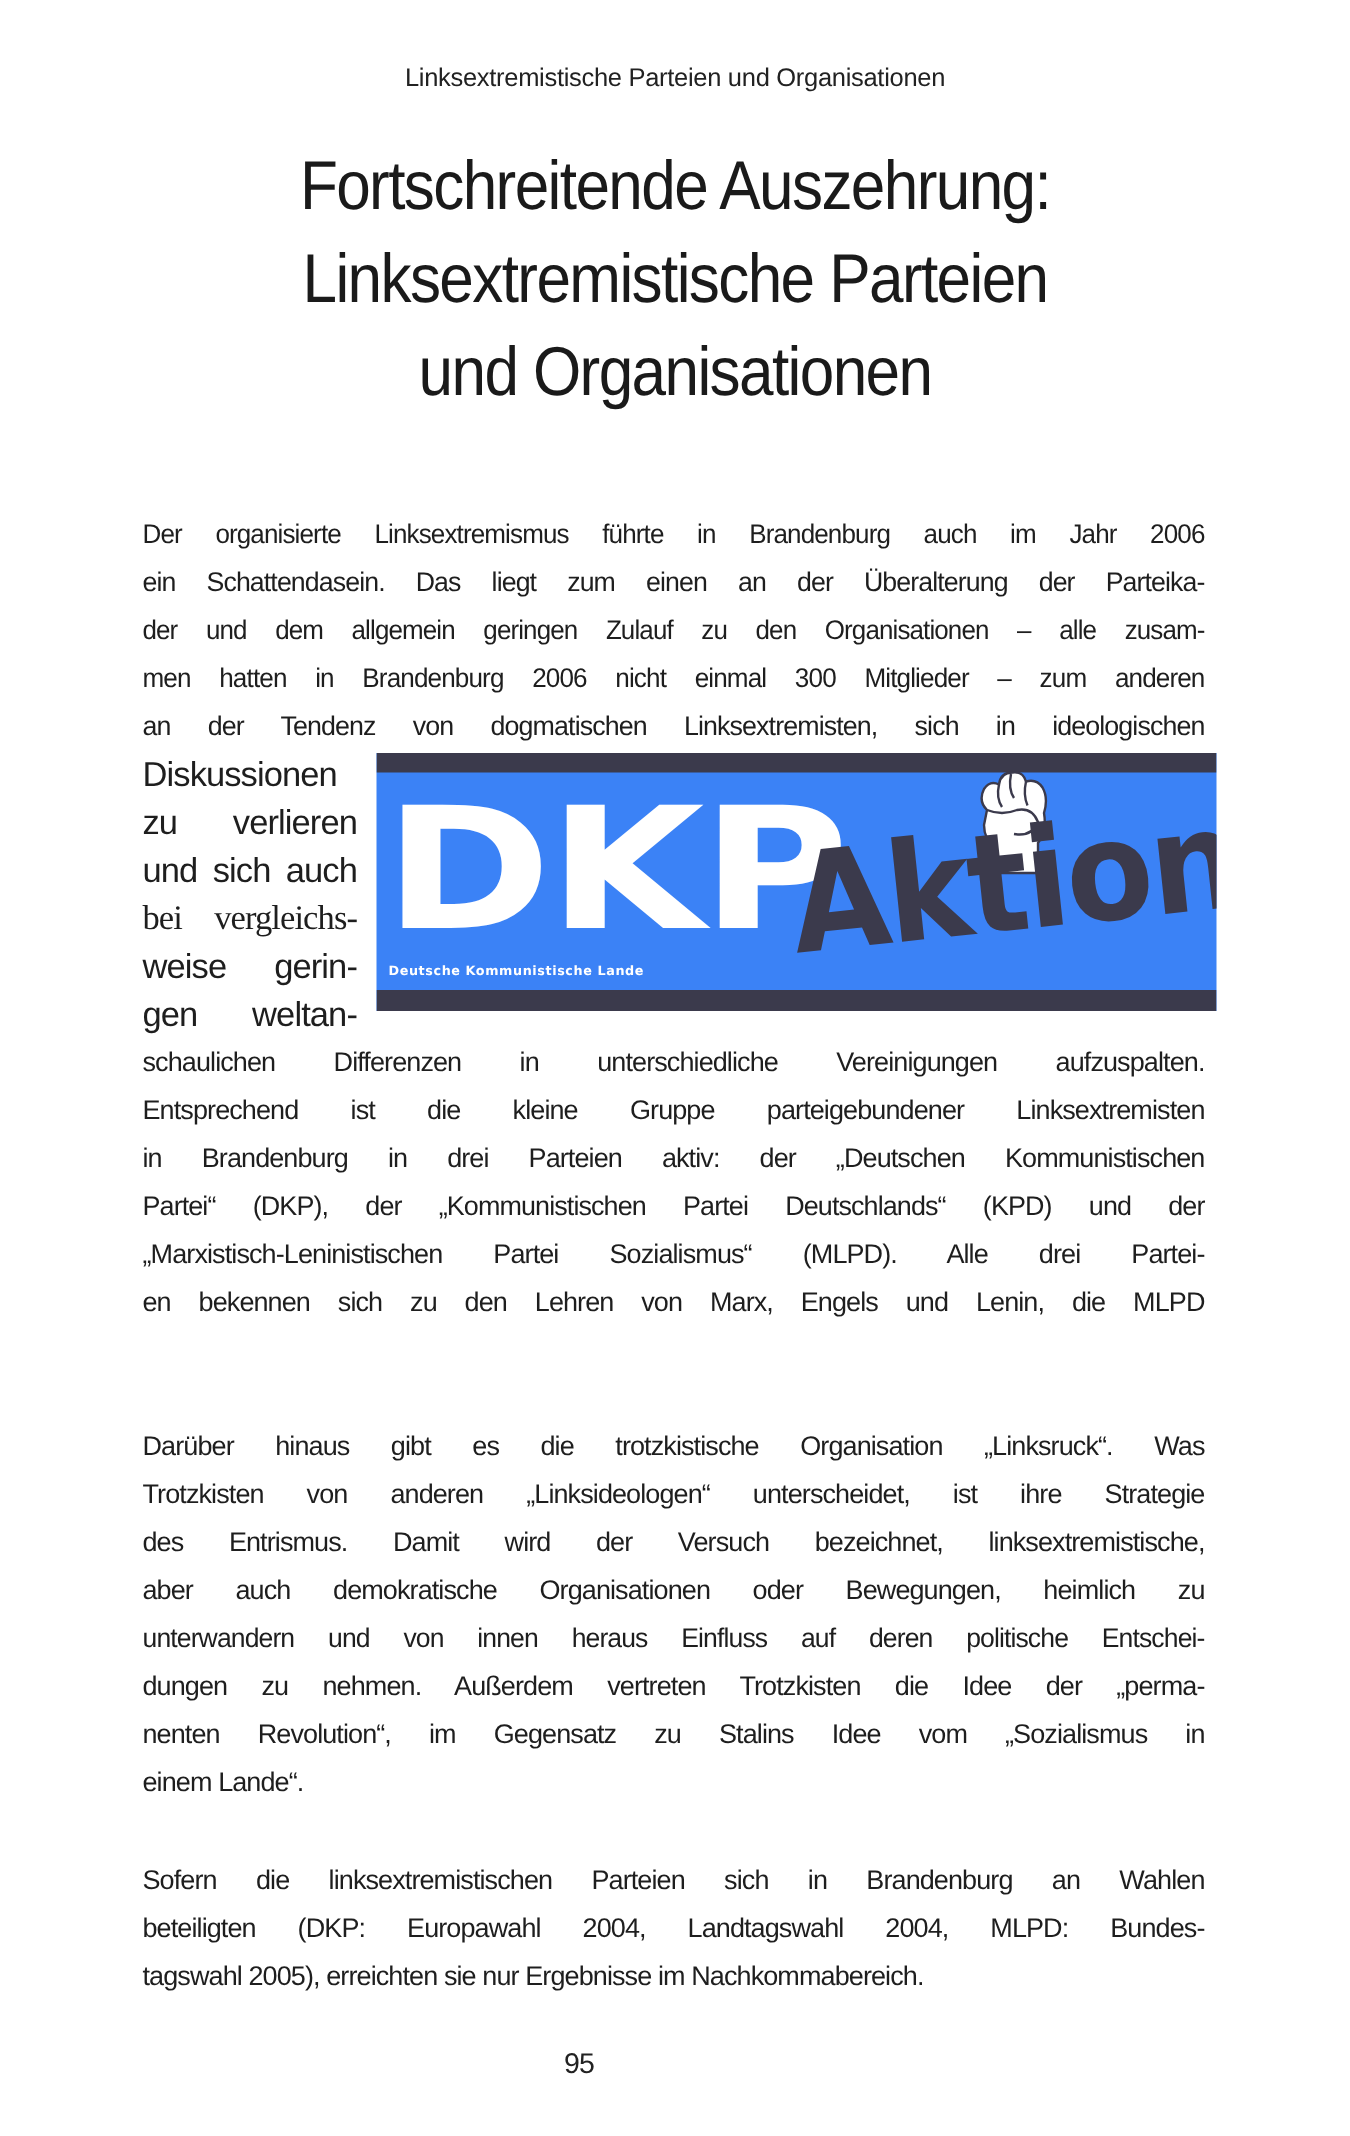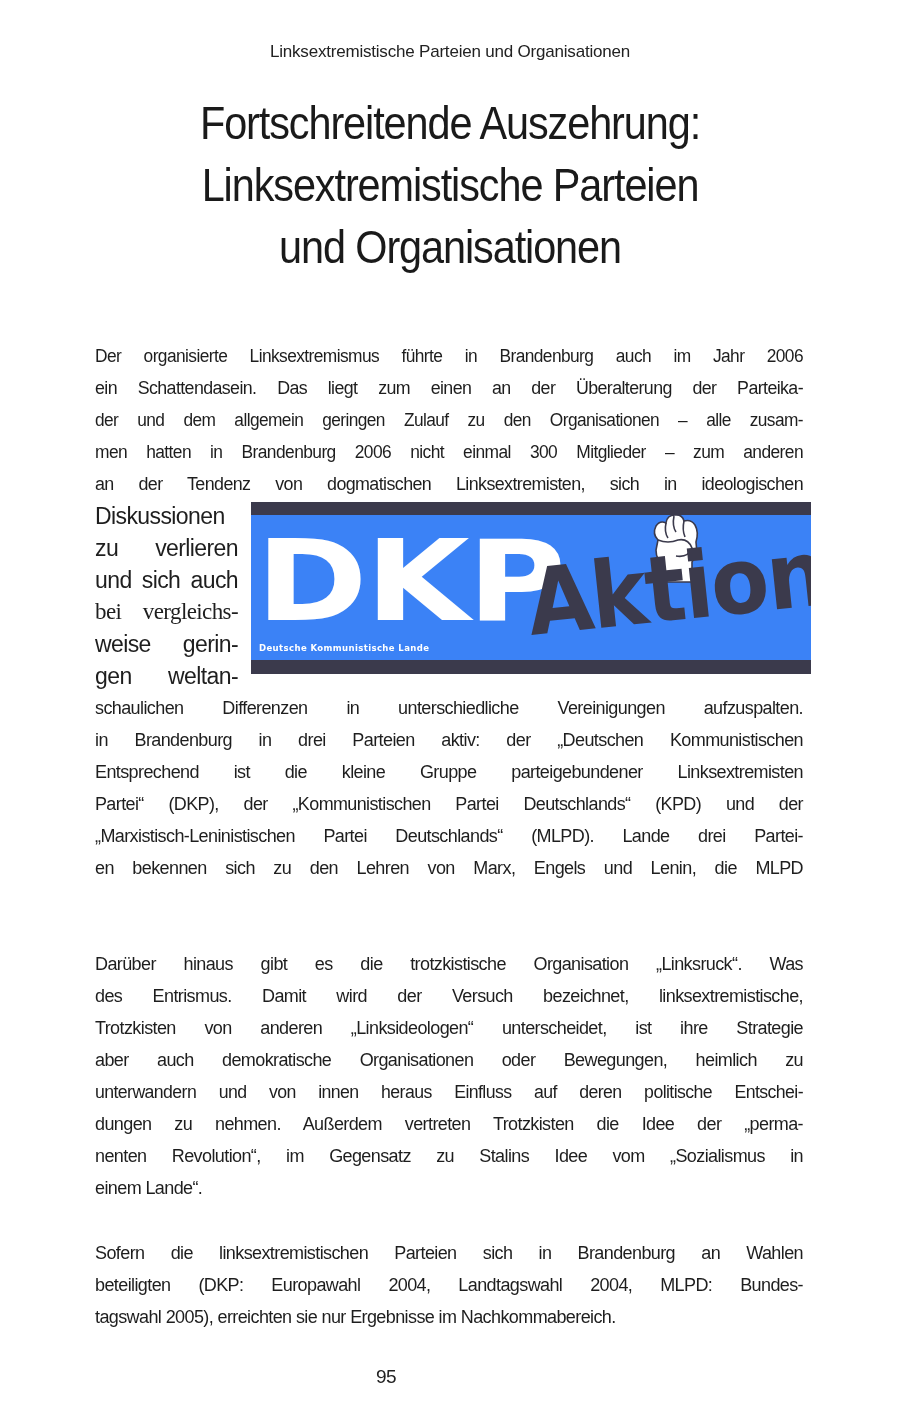--- a/index.html
+++ b/index.html
@@ -184,31 +184,31 @@
       <path d="M14 30 Q24 34 34 30 Q44 28 48 38 Q44 48 32 46" fill="none"></path>
       <path d="M30 6 Q28 16 32 22" fill="none"></path>
     </g>
   </svg>
   <div class="aktion">Aktion</div>
   <div class="band-bottom"></div>
 </div>
 
 <div class="body-text para1b">
   <span class="line" style="display: block;">schaulichen Differenzen in unterschiedliche Vereinigungen aufzuspalten.</span>
+  <span class="line" style="display: block;">Entsprechend ist die kleine Gruppe parteigebundener Linksextremisten</span>
   <span class="line" style="display: block;">in Brandenburg in drei Parteien aktiv: der „Deutschen Kommunistischen</span>
-  <span class="line" style="display: block;">Entsprechend ist die kleine Gruppe parteigebundener Linksextremisten</span>
   <span class="line" style="display: block; transform: scaleX(0.997183); width: 710px;">Partei“ (DKP), der „Kommunistischen Partei Deutschlands“ (KPD) und der</span>
-  <span class="line" style="display: block;">„Marxistisch-Leninistischen Partei Deutschlands“ (MLPD). Lande drei Partei-</span>
+  <span class="line" style="display: block;">„Marxistisch-Leninistischen Partei Sozialismus“ (MLPD). Alle drei Partei-</span>
   <span class="line" style="display: block;">en bekennen sich zu den Lehren von Marx, Engels und Lenin, die MLPD</span>
 </div>
 
 <div class="body-text para2">
   <span class="line" style="display: block;">Darüber hinaus gibt es die trotzkistische Organisation „Linksruck“. Was</span>
+  <span class="line" style="display: block;">Trotzkisten von anderen „Linksideologen“ unterscheidet, ist ihre Strategie</span>
   <span class="line" style="display: block;">des Entrismus. Damit wird der Versuch bezeichnet, linksextremistische,</span>
-  <span class="line" style="display: block;">Trotzkisten von anderen „Linksideologen“ unterscheidet, ist ihre Strategie</span>
   <span class="line" style="display: block;">aber auch demokratische Organisationen oder Bewegungen, heimlich zu</span>
   <span class="line" style="display: block; transform: scaleX(0.983333); width: 720px;">unterwandern und von innen heraus Einfluss auf deren politische Entschei-</span>
   <span class="line" style="display: block;">dungen zu nehmen. Außerdem vertreten Trotzkisten die Idee der „perma-</span>
   <span class="line" style="display: block;">nenten Revolution“, im Gegensatz zu Stalins Idee vom „Sozialismus in</span>
   <span class="line last" style="display: block;">einem Lande“.</span>
 </div>
 
 <div class="body-text para3">
   <span class="line" style="display: block;">Sofern die linksextremistischen Parteien sich in Brandenburg an Wahlen</span>
   <span class="line" style="display: block;">beteiligten (DKP: Europawahl 2004, Landtagswahl 2004, MLPD: Bundes-</span>

